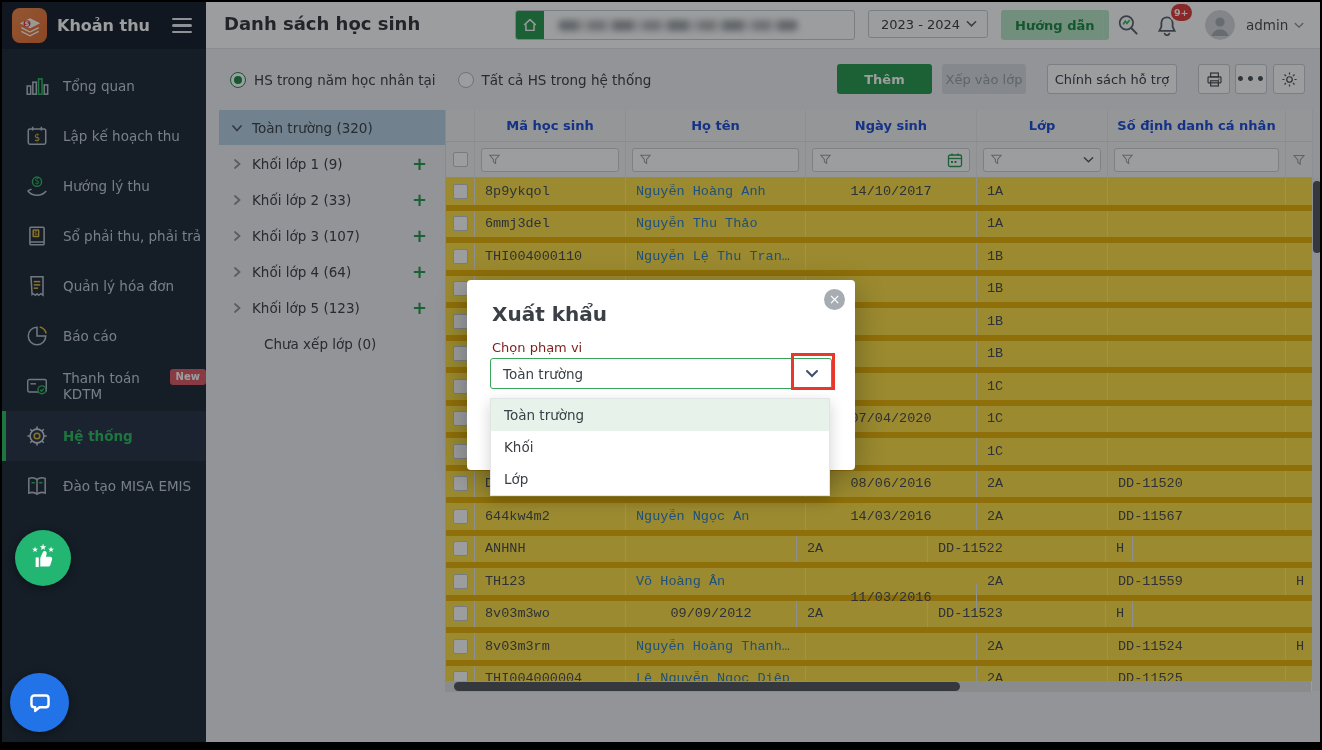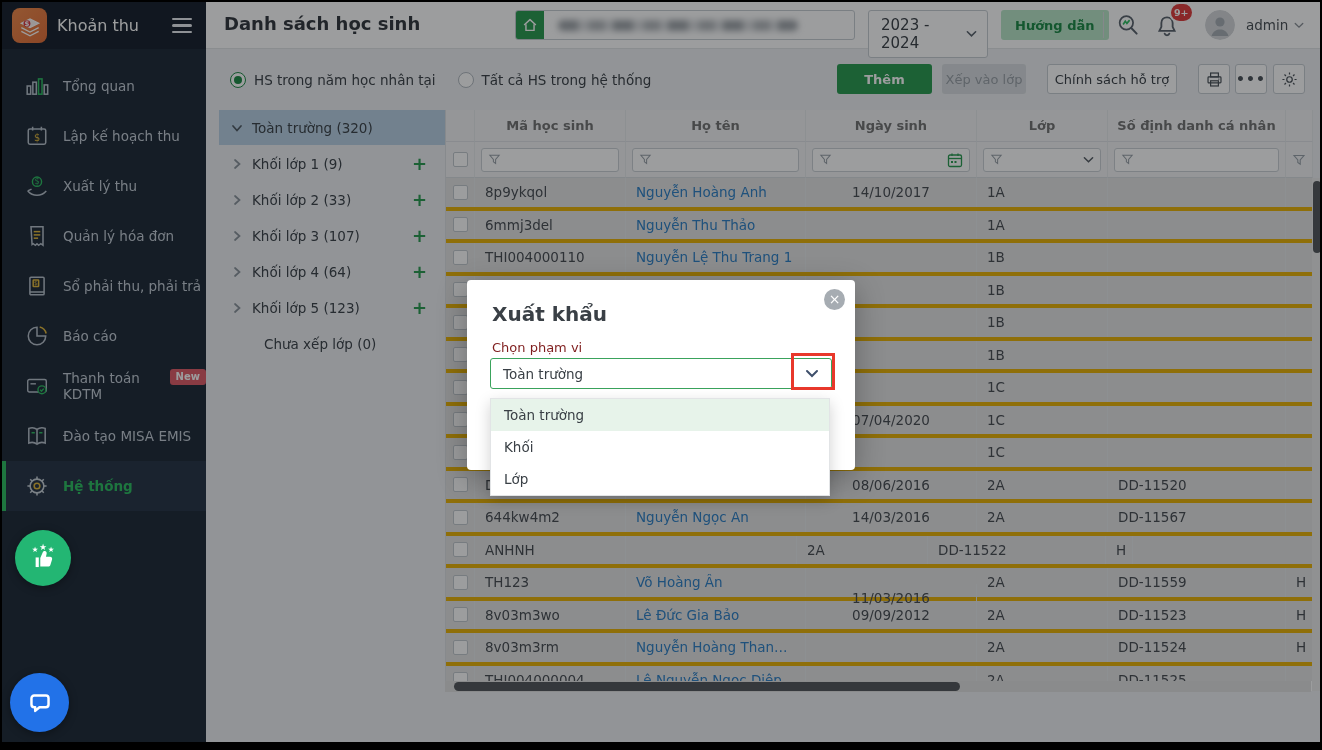--- a/index.html
+++ b/index.html
@@ -5,21 +5,21 @@
   html,body{margin:0;padding:0;background:#222;}
   *{box-sizing:border-box;}
   .frame{width:1322px;height:750px;background:#000;padding:2px 2px 8px 2px;position:relative;font-family:"DejaVu Sans",sans-serif;}
   .screen{position:relative;width:1318px;height:740px;background:#eef0f3;overflow:hidden;}
 
   
   .sidebar{position:absolute;left:0;top:0;width:204px;height:100%;background:#1f2a38;z-index:2;}
   .sb-head{height:47px;display:flex;align-items:center;padding:0 14px 0 10px;gap:10px;background:#18212d;}
   .logo{width:35px;height:35px;border-radius:8px;background:linear-gradient(135deg,#f08a4b,#e46f38);display:flex;align-items:center;justify-content:center;flex:none;}
   .logo svg{width:26px;height:26px;}
-  .sb-title{color:#fff;font-size:16px;font-weight:normal;flex:1;}
+  .sb-title{color:#fff;font-size:16px;font-weight:bold;flex:1;}
   .burger{width:20px;display:flex;flex-direction:column;gap:4px;cursor:pointer;}
   .burger span{height:2.5px;background:#e8ecf0;border-radius:2px;}
   .sb-menu{padding-top:12px;}
   .sb-item{height:50px;display:flex;align-items:center;gap:14px;padding-left:19px;color:#c3ccd5;font-size:13.5px;position:relative;cursor:pointer;border-left:4px solid transparent;}
   .sb-item.active{background:#273547;color:#2dbe62;border-left-color:#2dbe62;font-weight:bold;}
   .sb-item .icn{width:24px;height:24px;flex:none;}
   .icn svg{width:100%;height:100%;display:block;}
   .badge-new{background:#e05c68;color:#fff;font-size:10px;line-height:10px;padding:3px 6px;border-radius:3px;margin-left:4px;position:relative;top:-9px;font-weight:bold;}
 
   
@@ -29,21 +29,21 @@
   .chat-btn{left:8px;top:671px;width:59px;height:59px;background:#2272e8;}
   .chat-btn svg{width:32px;height:32px;}
 
   
   .topbar{position:absolute;left:204px;top:0;width:1114px;height:47px;background:#fff;border-bottom:1px solid #e2e4e7;}
   .page-title{position:absolute;left:18px;top:11px;font-size:18px;font-weight:bold;color:#33383e;}
   .search{position:absolute;left:309px;top:8px;width:340px;height:30px;background:#fff;border:1px solid #c7cdd3;border-radius:3px;display:flex;align-items:center;cursor:text;}
   .search-home{width:28px;height:28px;background:#2a9b51;border-radius:2px 0 0 2px;display:flex;align-items:center;justify-content:center;flex:none;cursor:pointer;}
   .search-home svg{width:18px;height:18px;}
   .search-blur{margin-left:14px;width:240px;height:11px;border-radius:5px;background:repeating-linear-gradient(90deg,#9fa4a9 0 20px,#d9dbde 20px 31px,#b3b7bb 31px 47px,#dcdee1 47px 55px);filter:blur(3px);}
-  .year-select{position:absolute;left:662px;top:8px;width:120px;height:48px;border:1px solid #c7cdd3;border-radius:3px;background:#fff;display:flex;align-items:center;padding:0 10px 0 12px;font-size:15px;color:#3c4248;cursor:pointer;}
+  .year-select{position:absolute;left:662px;top:8px;width:120px;height:28px;border:1px solid #c7cdd3;border-radius:3px;background:#fff;display:flex;align-items:center;padding:0 10px 0 12px;font-size:13px;color:#3c4248;cursor:pointer;}
   .year-select .lbl{flex:1;}
   .guide-btn{position:absolute;left:795px;top:8px;height:30px;padding:0 14px;background:#b9e7c8;color:#1d8a47;font-size:13px;font-weight:bold;border-radius:3px;display:flex;align-items:center;cursor:pointer;}
   .tb-divider{position:absolute;left:897px;top:10px;width:1px;height:26px;background:#d9dcdf;}
   .tb-icon{position:absolute;width:26px;height:26px;cursor:pointer;}
   .insight{left:909px;top:10px;}
   .bell{left:948px;top:11px;}
   .notif-badge{position:absolute;left:965px;top:2px;min-width:19px;height:17px;background:#e03c3c;border-radius:9px;color:#fff;font-size:9.5px;font-weight:bold;display:flex;align-items:center;justify-content:center;padding:0 3px;box-shadow:0 0 0 2px #fff;z-index:3;}
   .avatar{position:absolute;left:999px;top:8px;width:30px;height:30px;border-radius:50%;overflow:hidden;cursor:pointer;}
   .admin-name{position:absolute;left:1040px;top:15px;font-size:13.5px;color:#4a5056;cursor:pointer;}
   .admin-chev{position:absolute;left:1088px;top:20px;width:10px;height:7px;color:#8a9097;}
@@ -73,30 +73,30 @@
   .tree-root .tree-chev{color:#4f5a64;}
   .tree-lbl{flex:1;}
   .tree-plus{color:#2a9b51;font-size:18px;font-weight:bold;line-height:18px;padding-right:10px;cursor:pointer;}
   .tree-unassigned{top:325px;height:34px;padding-left:45px;}
 
   
   .table{position:absolute;left:443px;top:108px;width:867px;height:581px;background:#fff;border-left:1px solid #dcdfe3;}
   .trow{display:flex;width:867px;}
   .tcell{border-right:1px solid #e6e9ec;overflow:hidden;white-space:nowrap;flex:none;display:flex;align-items:center;}
   .thead .trow{background:#f3f4f6;}
-  .thead .tcell{height:32px;justify-content:center;font-size:13px;font-weight:bold;color:#737373;border-bottom:1px solid #dfe2e6;}
+  .thead .tcell{height:32px;justify-content:center;font-size:13px;font-weight:bold;color:#1d4ed8;border-bottom:1px solid #dfe2e6;}
   .tfilter .trow{background:#f3f4f6;}
   .tfilter .tcell{height:36px;border-bottom:1px solid #d8dce0;padding:0 6px;}
   .fbox{flex:1;height:24px;background:#fff;border:1px solid #ccd1d6;border-radius:3px;display:flex;align-items:center;padding:0 6px;gap:4px;cursor:text;}
   .fbox .funnel{width:13px;height:13px;flex:none;}
   .fbox .spacer{flex:1;}
   .fbox .f-ic{width:16px;height:16px;flex:none;cursor:pointer;}
   .chev-sm{width:11px;height:8px;color:#555c63;}
   .tbody{height:503px;overflow:hidden;}
-  .tbody .trow{height:32.5px;border-bottom:4px solid #eab308;background:#e5e5e5;}
+  .tbody .trow{height:32.5px;border-bottom:6px solid #eab308;background:#fde047;font-family:Liberation Mono, monospace;}
   .tbody .tcell{height:100%;font-size:13.5px;color:#484d53;padding:0 10px;}
   .tbody .tcell.c-center{justify-content:center;}
   .name-link{color:#2f80c6;cursor:pointer;overflow:hidden;text-overflow:ellipsis;}
   .cb{width:15px;height:15px;border:1px solid #c2c8ce;border-radius:2px;background:#fff;margin:0 auto;cursor:pointer;flex:none;}
   .cb-cell{justify-content:center;padding:0!important;}
 
   
   .vscroll{position:absolute;left:1310px;top:176px;width:9px;height:513px;background:#ececec;z-index:5;}
   .vscroll .thumb{position:absolute;left:0.5px;top:3px;width:8px;height:72px;background:#54585c;border-radius:4px;cursor:grab;}
   .hscroll{position:absolute;left:443px;top:679px;width:866px;height:11px;background:#e2e2e2;z-index:6;}
@@ -179,85 +179,85 @@
           </div>
           <div class="sb-item">
             <span class="icn">
               <svg viewBox="0 0 22 22" fill="none">
                 <circle cx="11" cy="7" r="4.2" stroke="#2dbe62" stroke-width="1.3"></circle>
                 <text x="11" y="9.6" font-size="7.5" fill="#2dbe62" text-anchor="middle">$</text>
                 <path d="M2.5 15.5c2.7 3 5.5 4 8.5 4s5.8-1 8.5-4" stroke="#b7c1cb" stroke-width="1.4"></path>
                 <path d="M2.5 15.5l3.5-1.6" stroke="#b7c1cb" stroke-width="1.4"></path>
               </svg>
             </span>
-            <span>Xuất lý thu</span>
+            <span>Hướng lý thu</span>
+          </div>
+          <div class="sb-item">
+            <span class="icn">
+              <svg viewBox="0 0 22 22" fill="none" stroke="#b7c1cb" stroke-width="1.4">
+                <rect x="4.5" y="3" width="13" height="16" rx="1"></rect>
+                <line x1="4.5" y1="16.5" x2="17.5" y2="16.5"></line>
+                <rect x="7.5" y="5.5" width="5" height="6" rx="0.5" stroke="#e3b93c"></rect>
+                <text x="10" y="10.4" font-size="5.5" fill="#e3b93c" stroke="none" text-anchor="middle">$</text>
+              </svg>
+            </span>
+            <span>Sổ phải thu, phải trả</span>
           </div>
           <div class="sb-item">
             <span class="icn">
               <svg viewBox="0 0 22 22" fill="none" stroke="#b7c1cb" stroke-width="1.4">
                 <path d="M5.5 2.5h11v17l-2-1.4-2 1.4-1.5-1.4-1.5 1.4-2-1.4-1 .7z"></path>
                 <line x1="8" y1="7" x2="14" y2="7" stroke="#e3b93c"></line>
                 <line x1="8" y1="10" x2="14" y2="10" stroke="#e3b93c"></line>
                 <line x1="8" y1="13" x2="12" y2="13" stroke="#e3b93c"></line>
               </svg>
             </span>
             <span>Quản lý hóa đơn</span>
           </div>
           <div class="sb-item">
             <span class="icn">
               <svg viewBox="0 0 22 22" fill="none" stroke="#b7c1cb" stroke-width="1.4">
-                <rect x="4.5" y="3" width="13" height="16" rx="1"></rect>
-                <line x1="4.5" y1="16.5" x2="17.5" y2="16.5"></line>
-                <rect x="7.5" y="5.5" width="5" height="6" rx="0.5" stroke="#e3b93c"></rect>
-                <text x="10" y="10.4" font-size="5.5" fill="#e3b93c" stroke="none" text-anchor="middle">$</text>
-              </svg>
-            </span>
-            <span>Sổ phải thu, phải trả</span>
-          </div>
-          <div class="sb-item">
-            <span class="icn">
-              <svg viewBox="0 0 22 22" fill="none" stroke="#b7c1cb" stroke-width="1.4">
                 <path d="M11 3a8 8 0 1 0 8 8h-8z"></path>
                 <path d="M13.5 2.8a8 8 0 0 1 5.9 5.9" stroke="#e3b93c"></path>
               </svg>
             </span>
             <span>Báo cáo</span>
           </div>
           <div class="sb-item">
             <span class="icn">
               <svg viewBox="0 0 22 22" fill="none" stroke="#b7c1cb" stroke-width="1.3">
                 <rect x="2.5" y="5" width="17" height="11.5" rx="1.5"></rect>
                 <line x1="5" y1="9" x2="10" y2="9"></line>
                 <circle cx="15.5" cy="14.5" r="3.6" stroke="#2dbe62" fill="#1f2a38"></circle>
                 <polyline points="13.9,14.5 15.1,15.7 17.2,13.4" stroke="#2dbe62"></polyline>
               </svg>
             </span>
             <span>Thanh toán KDTM</span>
             <span class="badge-new">New</span>
           </div>
+          <div class="sb-item active">
+            <span class="icn">
+              <svg viewBox="0 0 22 22" fill="none" stroke="#c8d0d8" stroke-width="1.4">
+                <circle cx="11" cy="11" r="6.3"></circle>
+                <circle cx="11" cy="11" r="2.6" stroke="#e3b93c"></circle>
+                <path d="M11 2.2v2.5M11 17.3v2.5M2.2 11h2.5M17.3 11h2.5M4.8 4.8l1.8 1.8M15.4 15.4l1.8 1.8M17.2 4.8l-1.8 1.8M6.6 15.4l-1.8 1.8"></path>
+              </svg>
+            </span>
+            <span>Hệ thống</span>
+          </div>
           <div class="sb-item">
             <span class="icn">
               <svg viewBox="0 0 22 22" fill="none" stroke="#b7c1cb" stroke-width="1.4">
                 <path d="M11 5C9 3.4 5.5 3.2 3.5 4v13.5c2-.8 5.5-.6 7.5 1 2-1.6 5.5-1.8 7.5-1V4C16.5 3.2 13 3.4 11 5z"></path>
                 <line x1="11" y1="5" x2="11" y2="18"></line>
                 <line x1="6" y1="8" x2="9" y2="8" stroke="#2dbe62"></line>
                 <line x1="13" y1="8" x2="16" y2="8" stroke="#2dbe62"></line>
               </svg>
             </span>
             <span>Đào tạo MISA EMIS</span>
-          </div>
-          <div class="sb-item active">
-            <span class="icn">
-              <svg viewBox="0 0 22 22" fill="none" stroke="#c8d0d8" stroke-width="1.4">
-                <circle cx="11" cy="11" r="6.3"></circle>
-                <circle cx="11" cy="11" r="2.6" stroke="#e3b93c"></circle>
-                <path d="M11 2.2v2.5M11 17.3v2.5M2.2 11h2.5M17.3 11h2.5M4.8 4.8l1.8 1.8M15.4 15.4l1.8 1.8M17.2 4.8l-1.8 1.8M6.6 15.4l-1.8 1.8"></path>
-              </svg>
-            </span>
-            <span>Hệ thống</span>
           </div>
         </div>
   </div>
 
   <div class="topbar">
     <div class="page-title">Danh sách học sinh</div>
     <div class="search">
       <div class="search-home">
             <svg viewBox="0 0 20 20" fill="none" stroke="#fff" stroke-width="1.6" stroke-linejoin="round">
               <path d="M3.5 10 10 4l6.5 6"></path>
@@ -635,23 +635,20 @@
             <div class="tcell c-center" style="width: 171px; margin-top: 16px;">11/03/2016</div>
             <div class="tcell" style="width: 131px;">2A</div>
             <div class="tcell" style="width: 178px;">DD-11559</div>
             <div class="tcell" style="width: 27px;">H</div>
           </div>
           <div class="trow">
             <div class="tcell cb-cell" style="width: 29px;">
               <span class="cb"></span>
             </div>
             <div class="tcell" style="width: 151px;">8v03m3wo</div>
-            <div class="tcell" style="width: 180px;">
-              <span class="name-link">Lê Đức Gia Bảo</span>
-            </div>
             <div class="tcell c-center" style="width: 171px;">09/09/2012</div>
             <div class="tcell" style="width: 131px;">2A</div>
             <div class="tcell" style="width: 178px;">DD-11523</div>
             <div class="tcell" style="width: 27px;">H</div>
           </div>
           <div class="trow">
             <div class="tcell cb-cell" style="width: 29px;">
               <span class="cb"></span>
             </div>
             <div class="tcell" style="width: 151px;">8v03m3rm</div>

